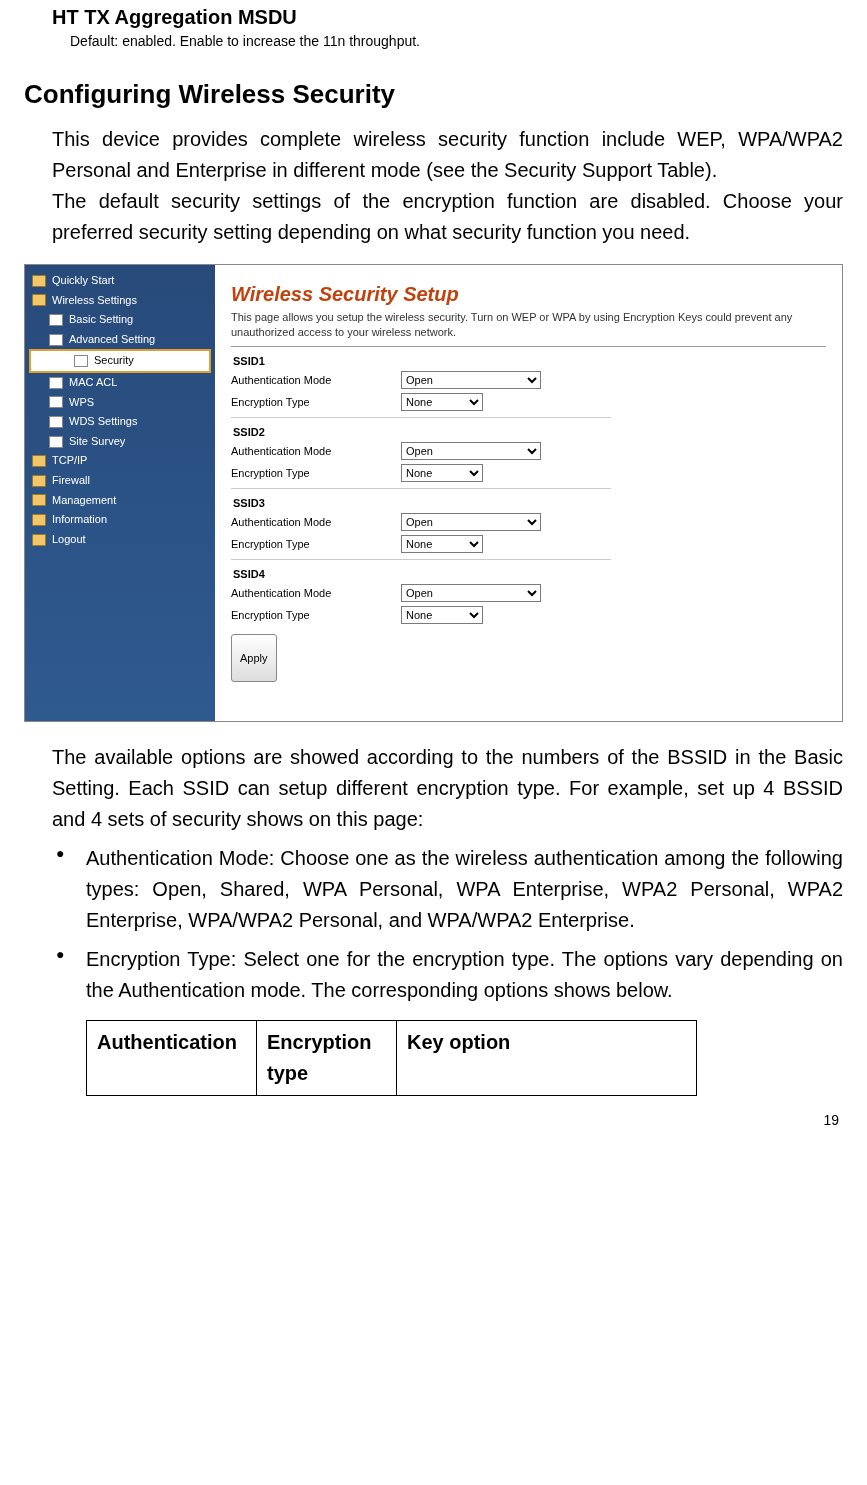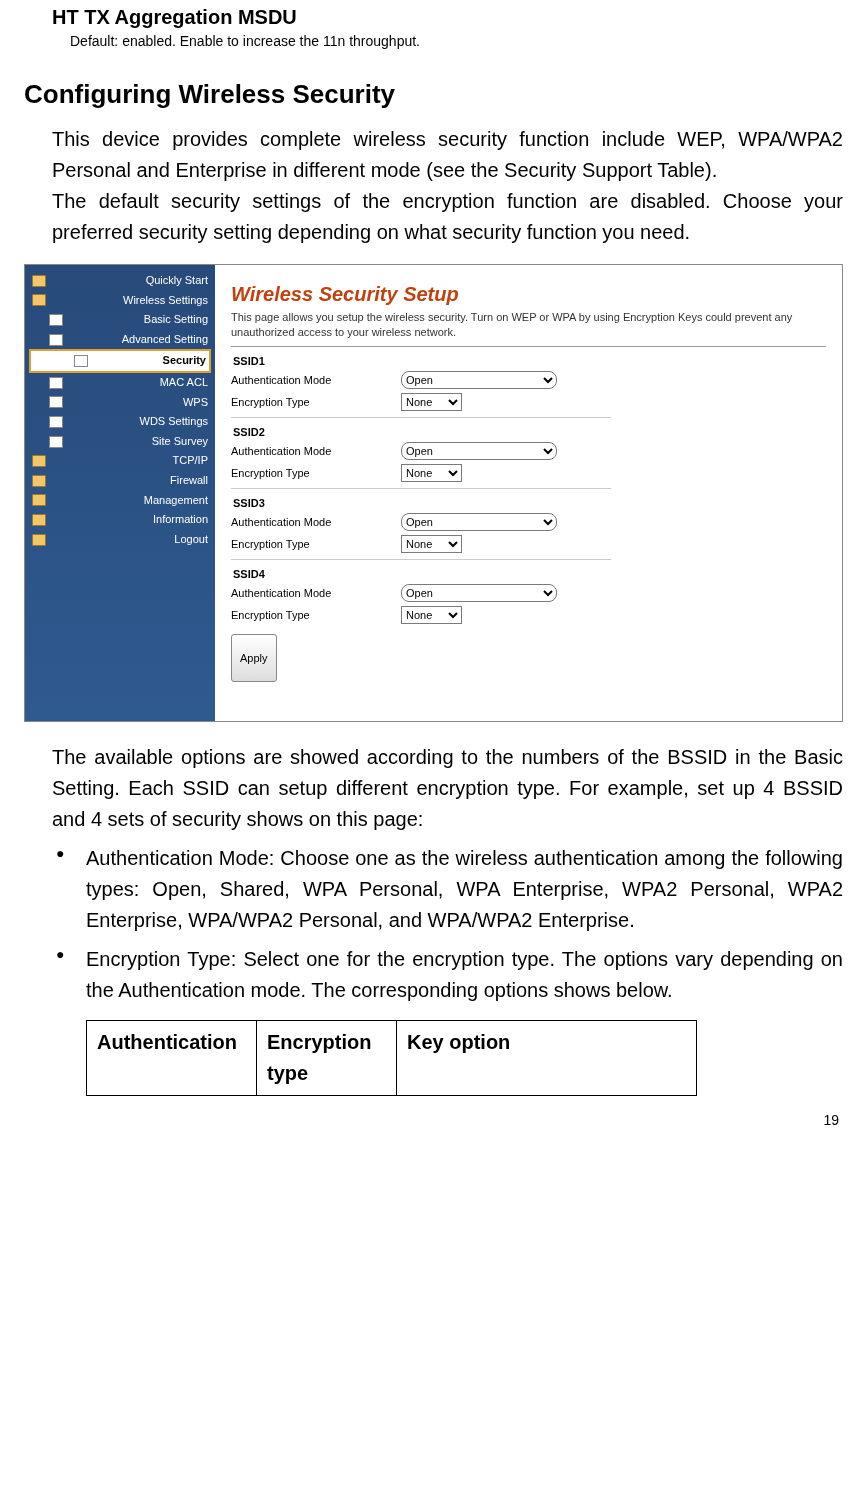--- a/index.html
+++ b/index.html
@@ -52,21 +52,20 @@
     padding: 6px 4px;
     font-size: 11px;
     line-height: 1.6;
   }
   .nav-item {
     display: flex;
     align-items: center;
     gap: 6px;
     padding: 1px 3px;
     white-space: nowrap;
-    justify-content: space-between;
   }
   .nav-item.child { padding-left: 20px; }
   .folder-icon, .page-icon {
     width: 14px;
     height: 12px;
     display: inline-block;
   }
   .folder-icon {
     background: #f2c76b;
     border: 1px solid #a07a20;
@@ -74,21 +73,21 @@
     position: relative;
   }
   .page-icon {
     background: #fff;
     border: 1px solid #888;
   }
   .nav-item.selected {
     background: #fff;
     color: #000;
     border: 2px solid #e0a030;
-    font-weight: bold;
+    font-weight: normal;
     padding-left: 43px;
   }
   .content-pane {
     flex: 1;
     background: #fff;
     padding: 18px 16px;
     color: #000;
     overflow: hidden;
   }
   .ws-title {
@@ -119,22 +118,22 @@
     font-size: 11px;
     gap: 40px;
   }
   .field-label { width: 130px; }
   .field-control select {
     font-size: 11px;
     height: 18px;
     border: 1px solid #7a7a7a;
     background: #fff;
   }
-  .sel-wide { width: 156px; border-radius: 8px; }
-  .sel-narrow { width: 61px; }
+  .sel-wide { width: 140px; }
+  .sel-narrow { width: 82px; }
   .ssid-sep { border-top: 1px solid #ccc; margin: 6px 0 8px 0; width: 380px; }
   .apply-btn {
     margin-top: 6px;
     font-size: 11px;
     padding: 17px 8px;
     border: 1px solid #888;
     background: linear-gradient(#fff, #ddd);
     border-radius: 3px;
   }
   

